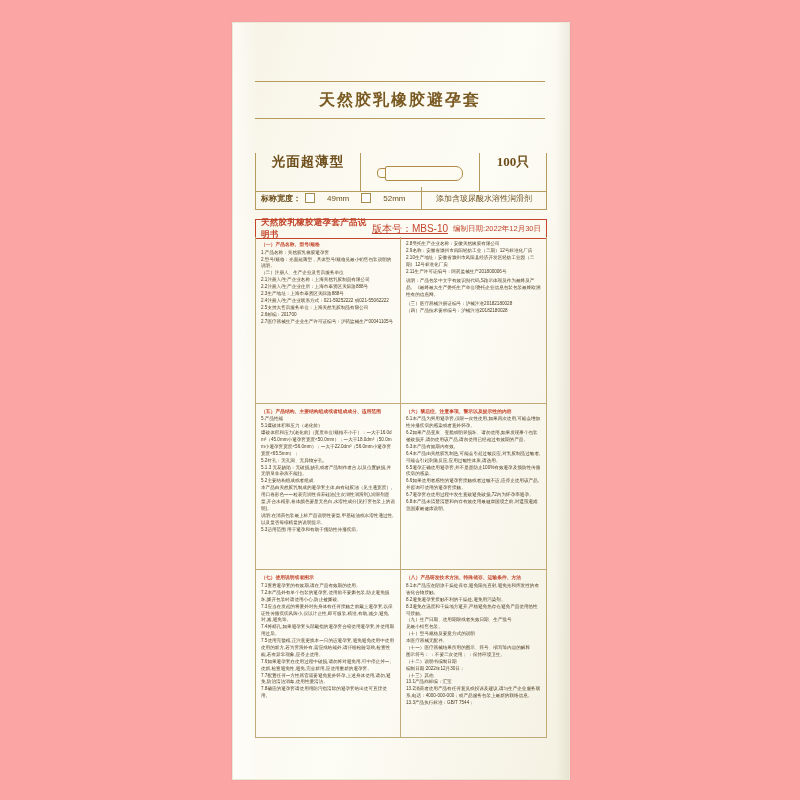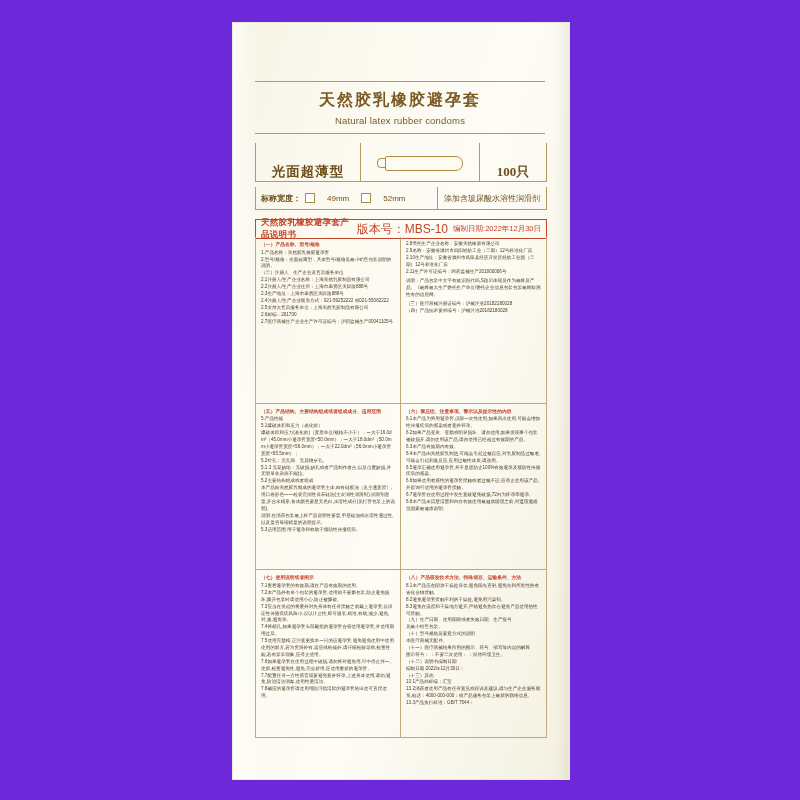--- a/index.html
+++ b/index.html
@@ -4,21 +4,21 @@
 <style>
   html,body{margin:0;padding:0;}
   body{
     width:800px;height:800px;
     background:#ffffff;
     font-family:"Liberation Sans",sans-serif;
     overflow:hidden;
   }
   .stage{
     position:relative;width:800px;height:800px;
-    background:#6d28d9;
+    background:#fca5a5;
   }
   
   .box{
     position:absolute;left:232px;top:22px;width:336px;height:756px;
     background:linear-gradient(105deg,#f6f3e4 0%,#fbf9ef 22%,#fdfcf5 55%,#f4f1e2 100%);
     border:1px solid #ece8d6;
     box-shadow:0 0 1px rgba(0,0,0,.15);
   }
   .box::after{
     content:"";position:absolute;right:0;top:0;width:14px;height:100%;
@@ -40,23 +40,23 @@
   .zh-title{
     font-family:"Liberation Serif",serif;
     font-size:16px;letter-spacing:2px;color:#7a5a23;font-weight:bold;
   }
   .en-title{
     font-size:9.5px;color:#7a5a23;letter-spacing:.2px;margin-top:4px;
   }
 
   
   .typerow{
-    position:absolute;left:22px;top:120px;width:290px;height:38px;
+    position:absolute;left:22px;top:130px;width:290px;height:38px;
     border:1px solid #b79a5e;border-top:none;
-    display:flex;align-items:flex-end;
+    display:flex;align-items:flex-start;
   }
   .type-left{
     width:104px;text-align:center;font-family:"Liberation Serif",serif;
     font-size:13.5px;color:#6e4f1c;font-weight:bold;letter-spacing:1px;
   }
   .type-mid{
     flex:1;display:flex;align-items:center;justify-content:center;
     border-left:1px solid #b79a5e;border-right:1px solid #b79a5e;height:100%;
   }
   .condom-ico{position:relative;width:86px;height:15px;}
@@ -77,31 +77,31 @@
   .widthrow{
     position:absolute;left:22px;top:164px;width:290px;height:22px;
     border:1px solid #b79a5e;border-top:none;display:flex;align-items:center;
     font-size:8px;color:#6e4f1c;
   }
   .wlabel{padding-left:5px;font-weight:bold;white-space:nowrap;}
   .wopts{display:flex;align-items:center;gap:12px;padding-left:4px;flex:1;}
   .chk{width:8px;height:8px;border:1px solid #a98b4c;background:#fff;display:inline-block;}
   .wright{
     border-left:1px solid #b79a5e;height:100%;display:flex;align-items:center;
-    padding:0 6px;white-space:nowrap;font-size:8px;
+    padding:0 14px;white-space:nowrap;font-size:8px;
   }
 
   
   .insthead{
     position:absolute;left:22px;top:196px;width:290px;height:18px;
     border:1px solid #c2452c;display:flex;align-items:center;
     color:#c2452c;font-size:8.5px;font-weight:bold;
   }
   .insthead .t1{padding-left:5px;flex:1;letter-spacing:.3px;}
-  .insthead .t2{padding-right:5px;font-weight:normal;font-size:12px;white-space:nowrap;}
+  .insthead .t2{padding-right:5px;font-weight:normal;font-size:10px;white-space:nowrap;text-decoration:underline;}
   .insthead .t3{padding-right:5px;font-weight:normal;font-size:7.5px;white-space:nowrap;text-align:right;}
 
   
   .textgrid{
     position:absolute;left:22px;top:214px;width:290px;height:500px;
     border:1px solid #c2a97a;border-top:none;
     display:grid;grid-template-columns:1fr 1fr;grid-template-rows:1fr 1fr 1fr;
   }
   .cell{
     padding:4px 5px 3px 5px;overflow:hidden;
@@ -118,21 +118,20 @@
 </style>
 </head>
 <body>
 
 <div class="stage">
   <div class="box">
     <div class="sheen"></div>
 
     <div class="titleblk">
       <div class="zh-title">天然胶乳橡胶避孕套</div>
-      <div class="en-title">Natural latex rubber condoms</div>
     </div>
 
     <div class="typerow">
       <div class="type-left">光面超薄型</div>
       <div class="type-mid">
         <div class="condom-ico">
           <div class="tip"></div>
           <div class="body"></div>
         </div>
       </div>

